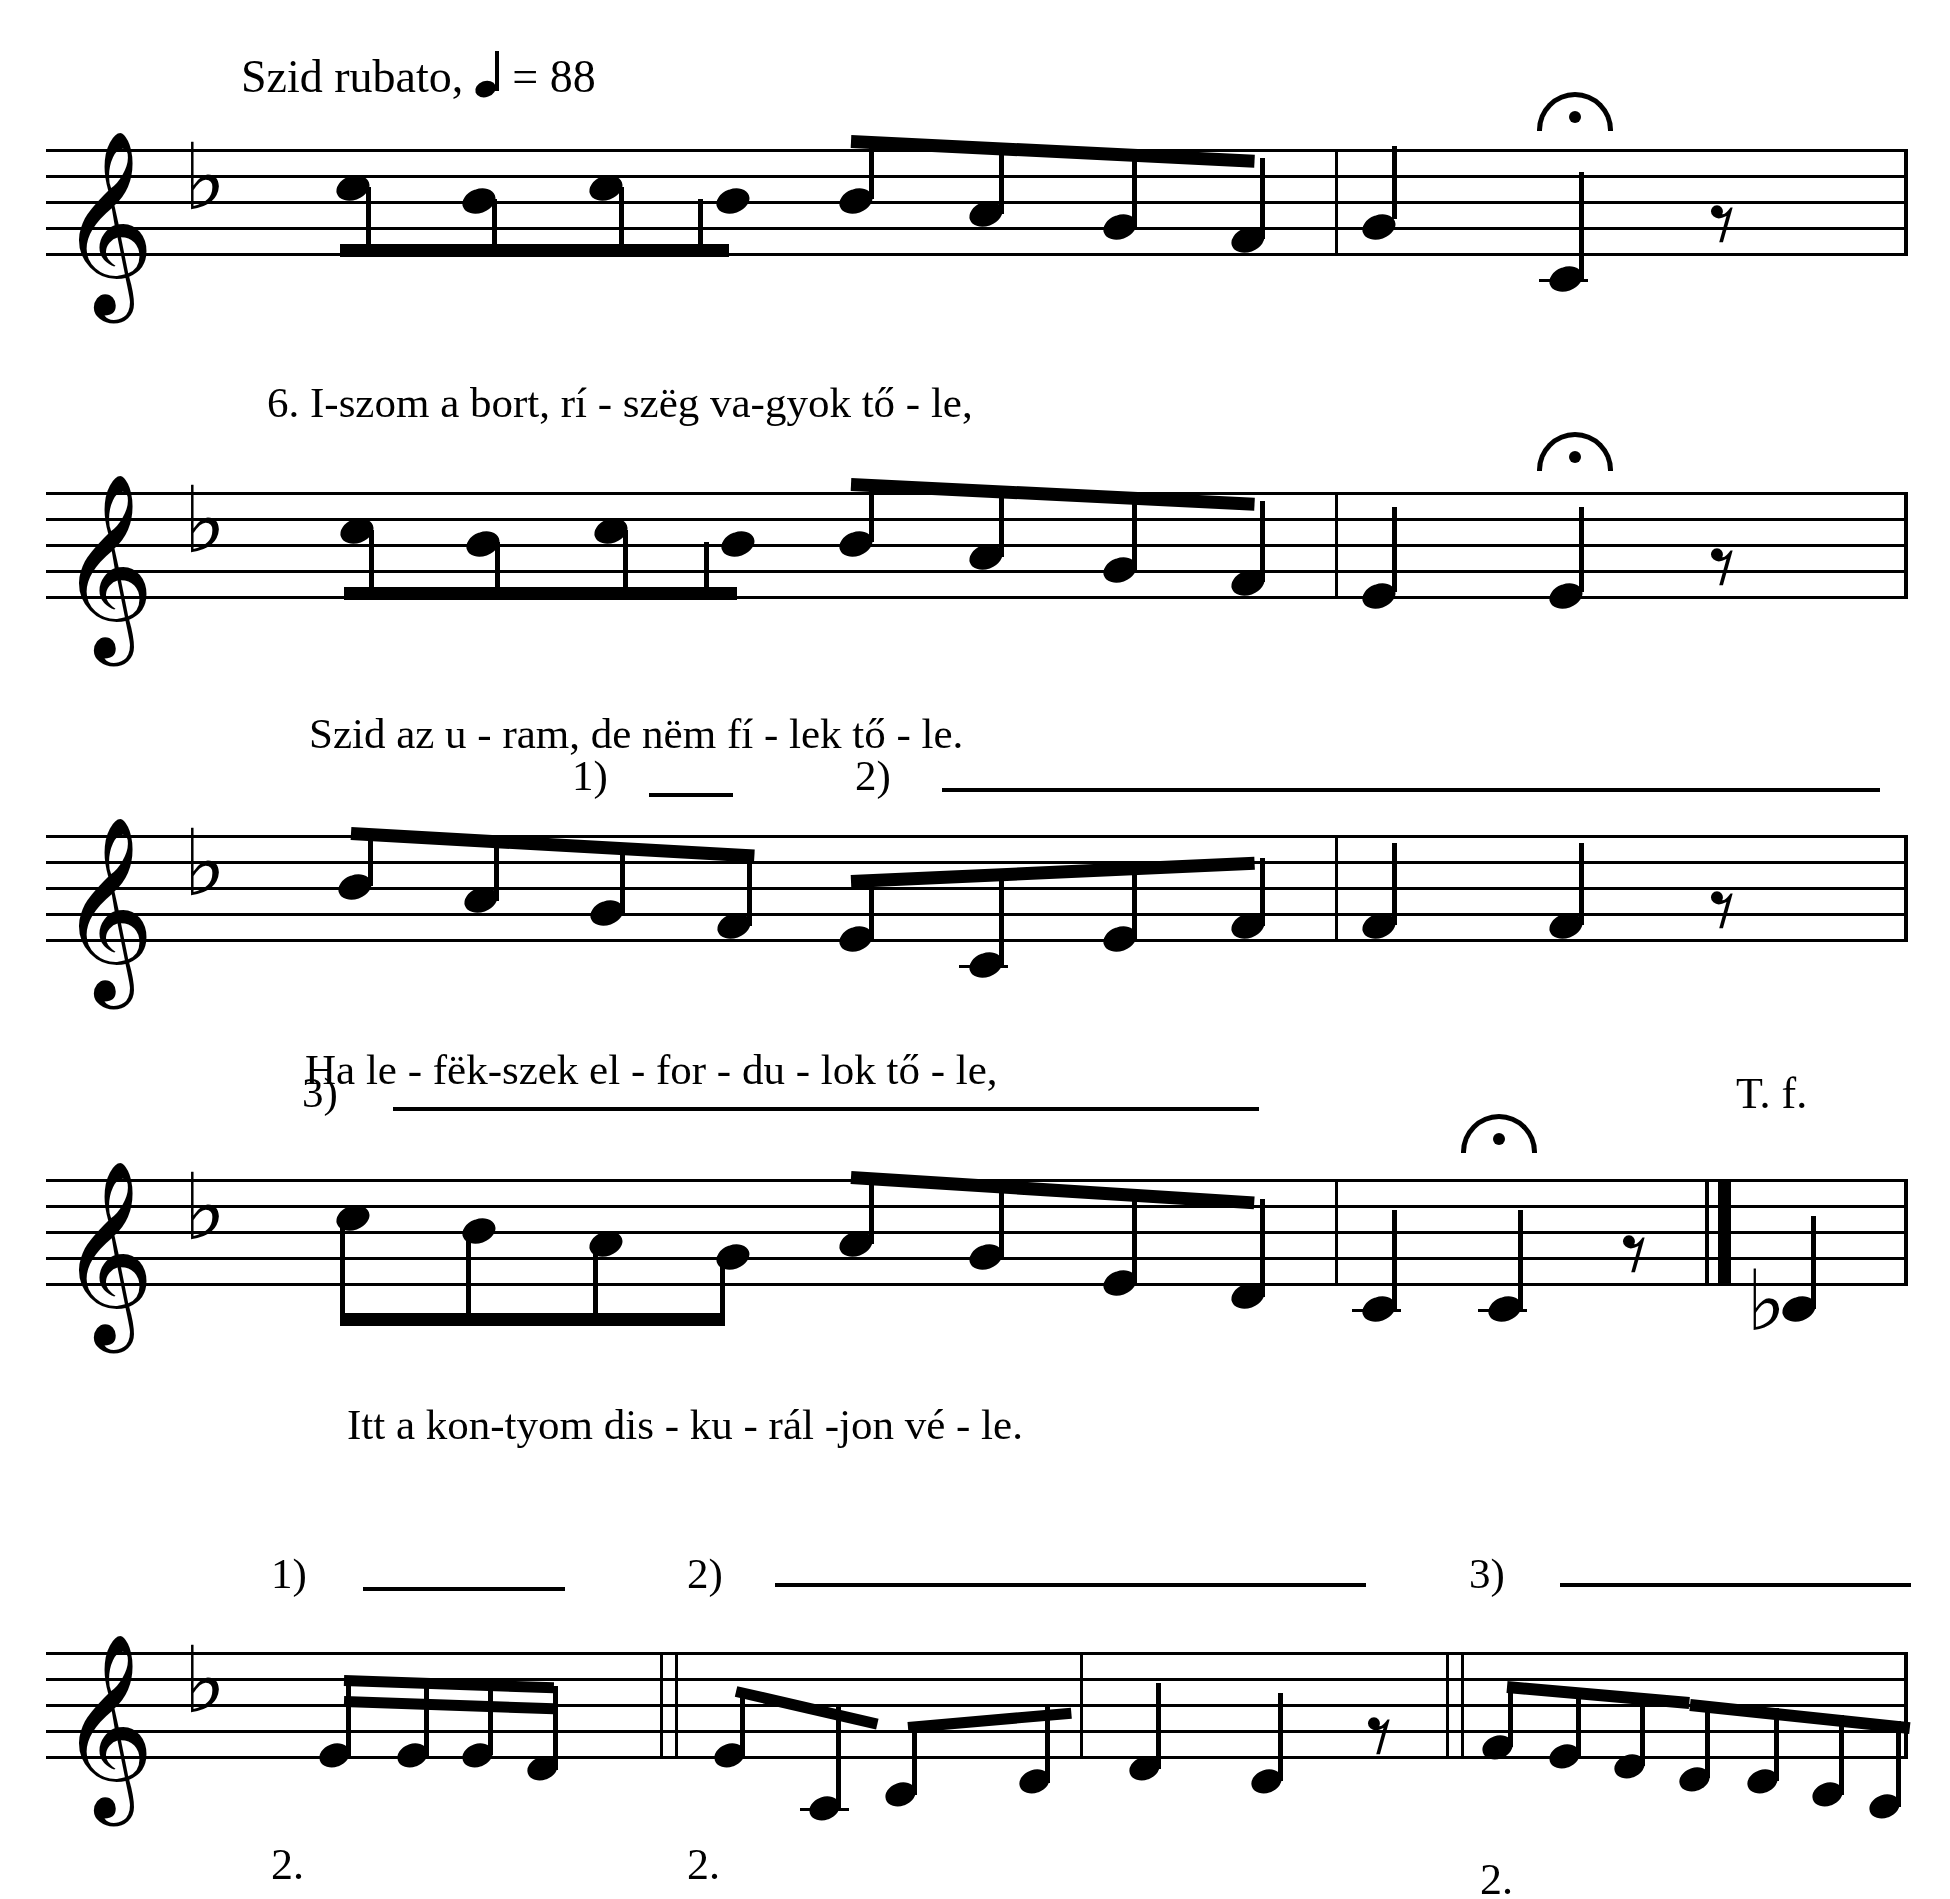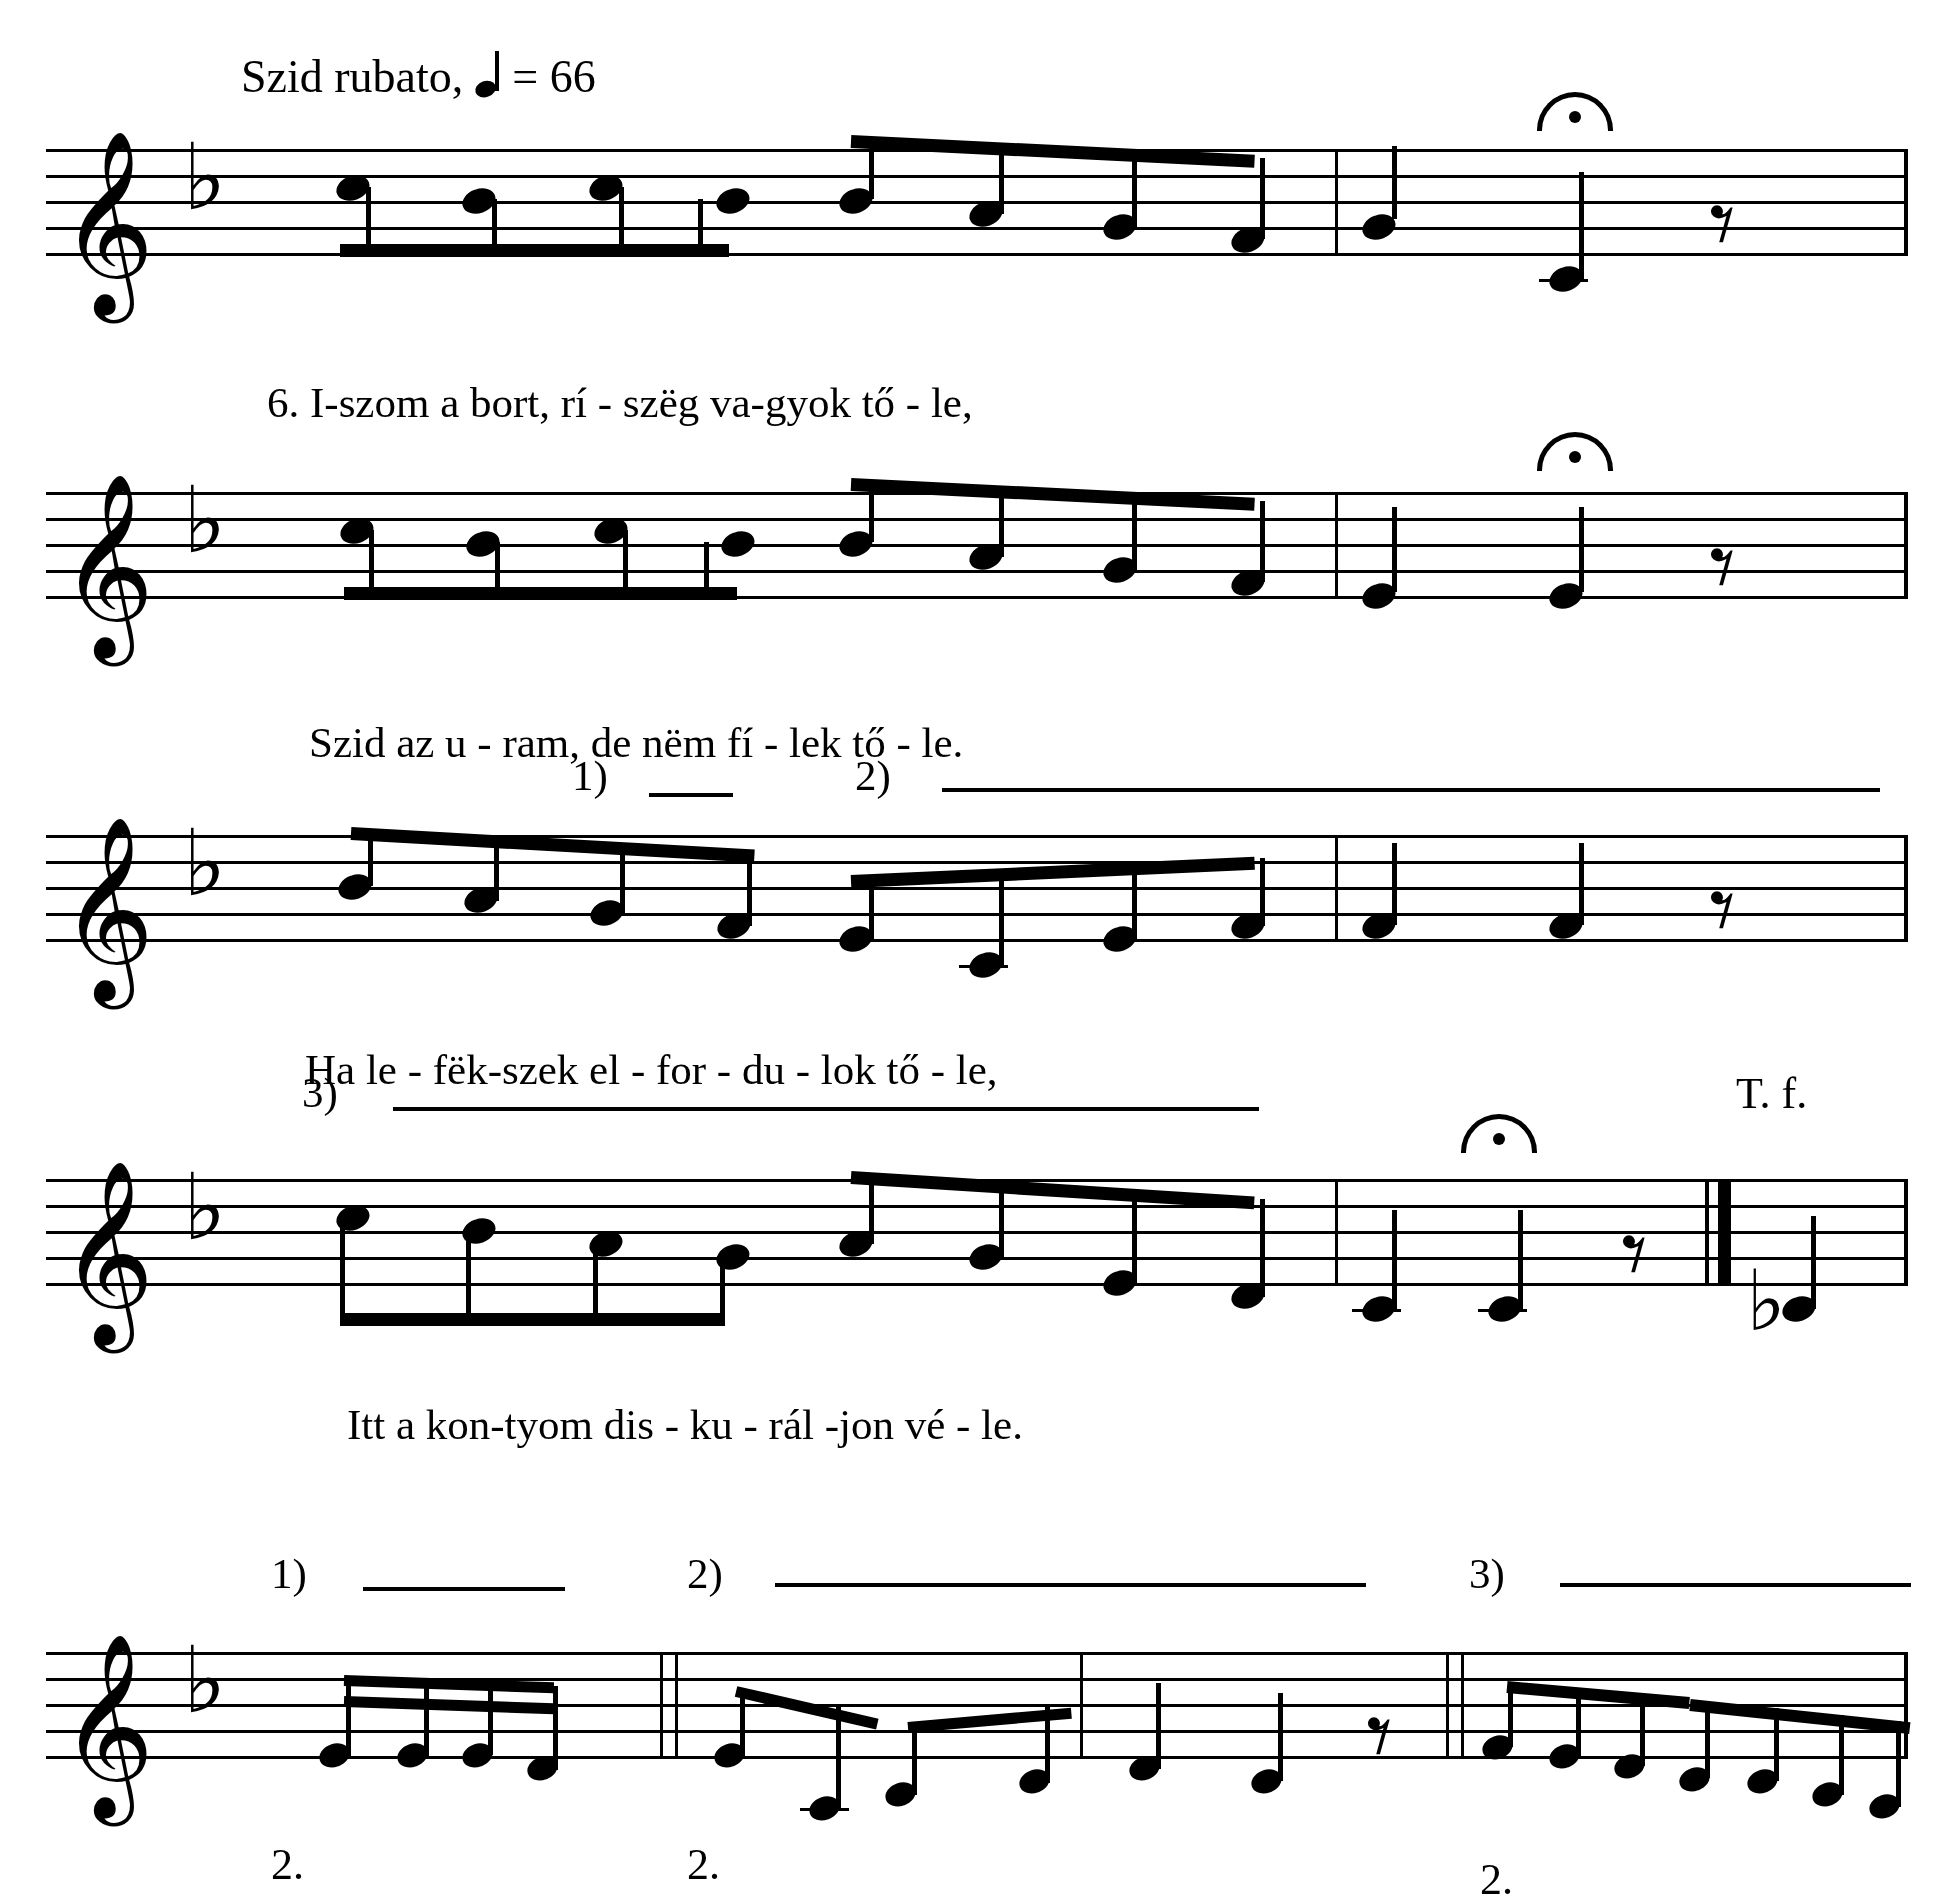--- a/index.html
+++ b/index.html
@@ -203,21 +203,21 @@
 </style>
 </head>
 <body>
 
 <div class="sheet">
 
   <div class="system" style="top:149px;">
     <div class="tempo" style="left:195px; top:-99px;">
       <span>Szid rubato,</span>
       <span class="metro-note"></span>
-      <span>= 66</span>
+      <span>= 88</span>
     </div>
 
     <div class="staff">
       <div class="line l1"></div>
       <div class="line l2"></div>
       <div class="line l3"></div>
       <div class="line l4"></div>
       <div class="line l5"></div>
     </div>
 
@@ -303,21 +303,21 @@
     <div class="stem" style="left:1533px; top:15.3px; height:85px;"></div>
 
     <div class="fermata" style="left:1491px; top:-60px;">
       <div class="dot"></div>
     </div>
 
     <div class="rest" style="left:1663px; top:75px;">𝄾</div>
 
     <div class="endbar-thin" style="left:1858px;"></div>
 
-    <div class="lyric-row" style="left:263px; top:226px;">Szid  az  u - ram,  de  nëm  fí - lek    tő  -  le.</div>
+    <div class="lyric-row" style="left:263px; top:217px;">Szid  az  u - ram,  de  nëm  fí - lek    tő  -  le.</div>
   </div>
 
   <div class="system" style="top:835px;">
 
     <div class="ending-label" style="left:526px; top:-84px;">1)</div>
     <div class="ending-line" style="left:603px; top:-42px; width:84px;"></div>
     <div class="ending-label" style="left:809px; top:-84px;">2)</div>
     <div class="ending-line" style="left:896px; top:-47px; width:938px;"></div>
 
     <div class="staff">

